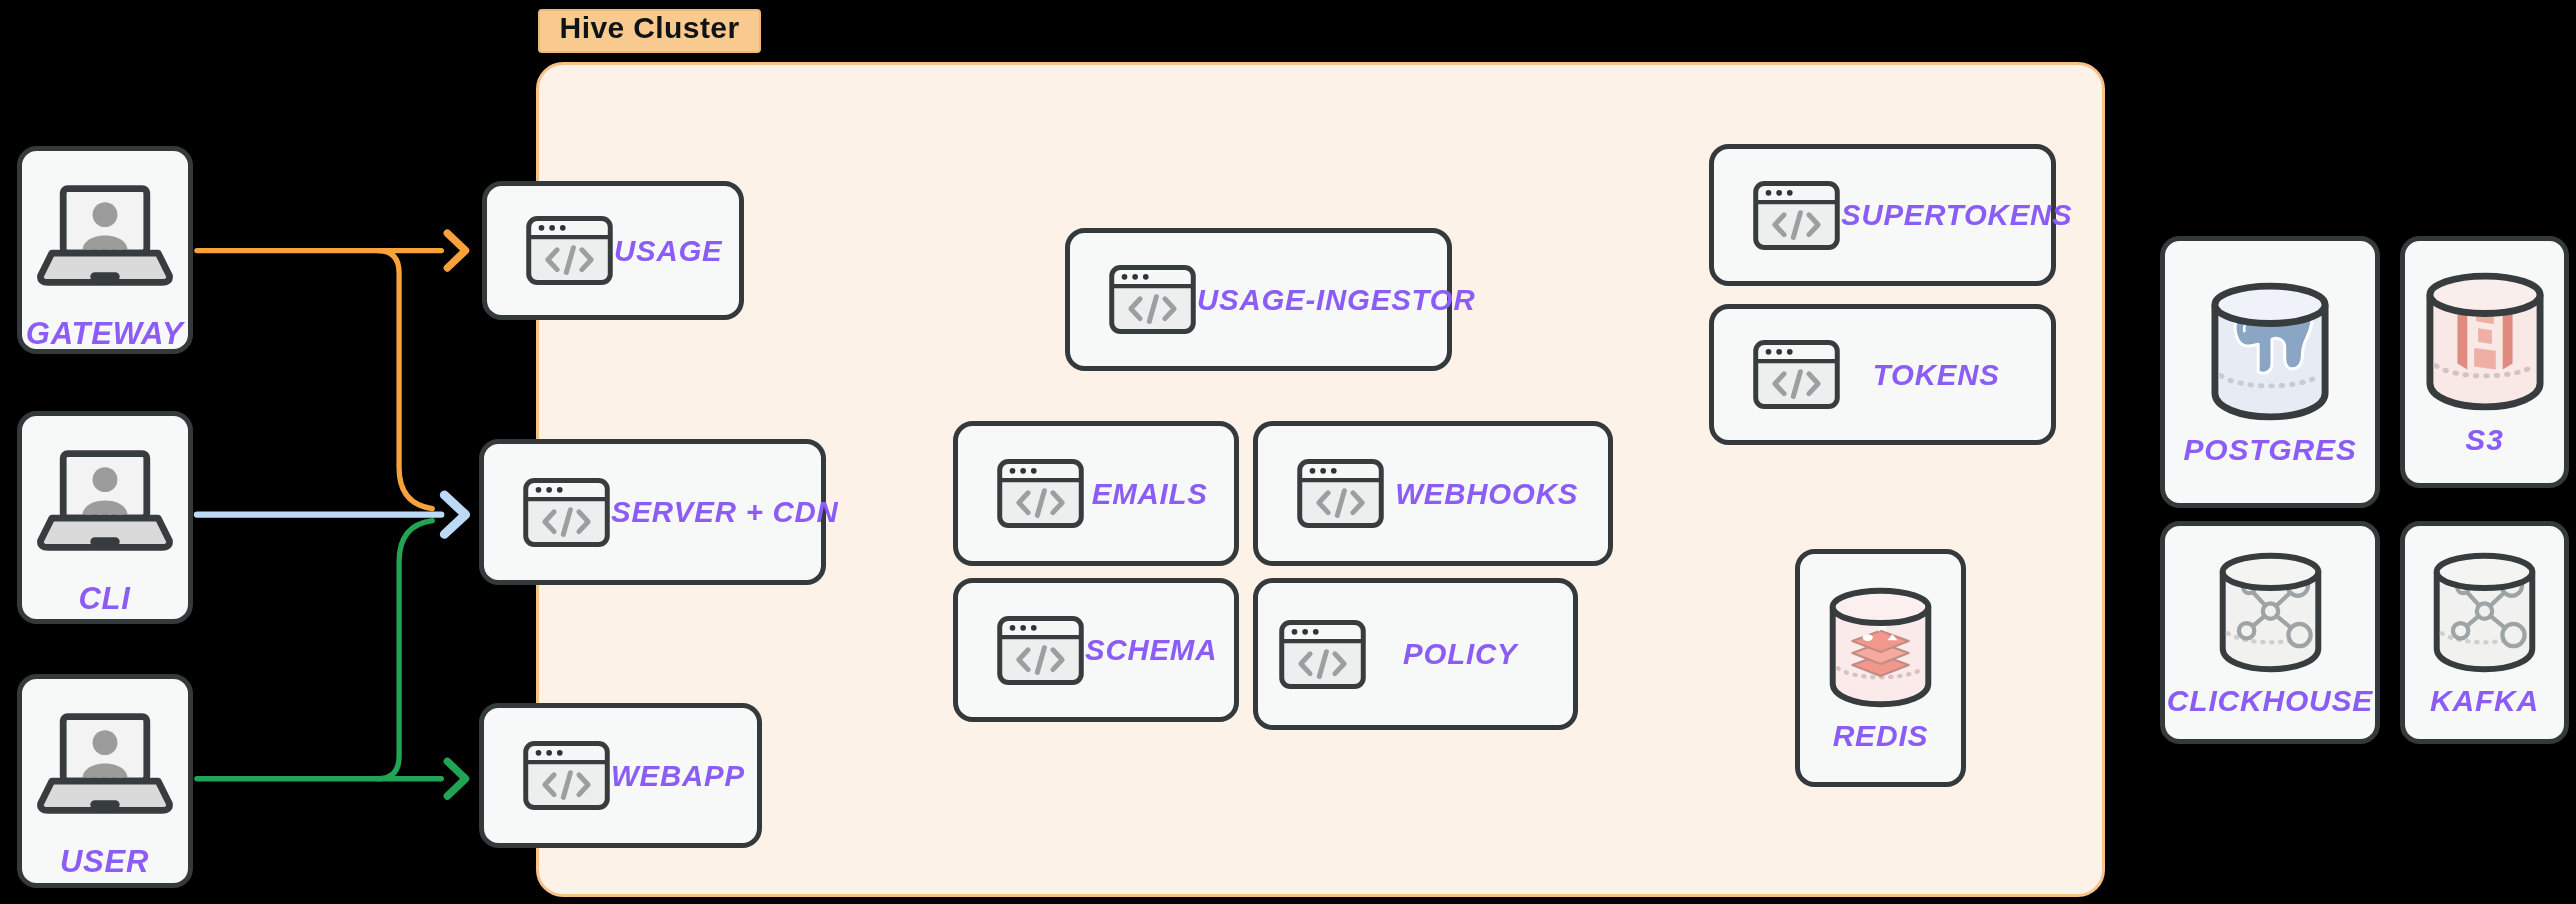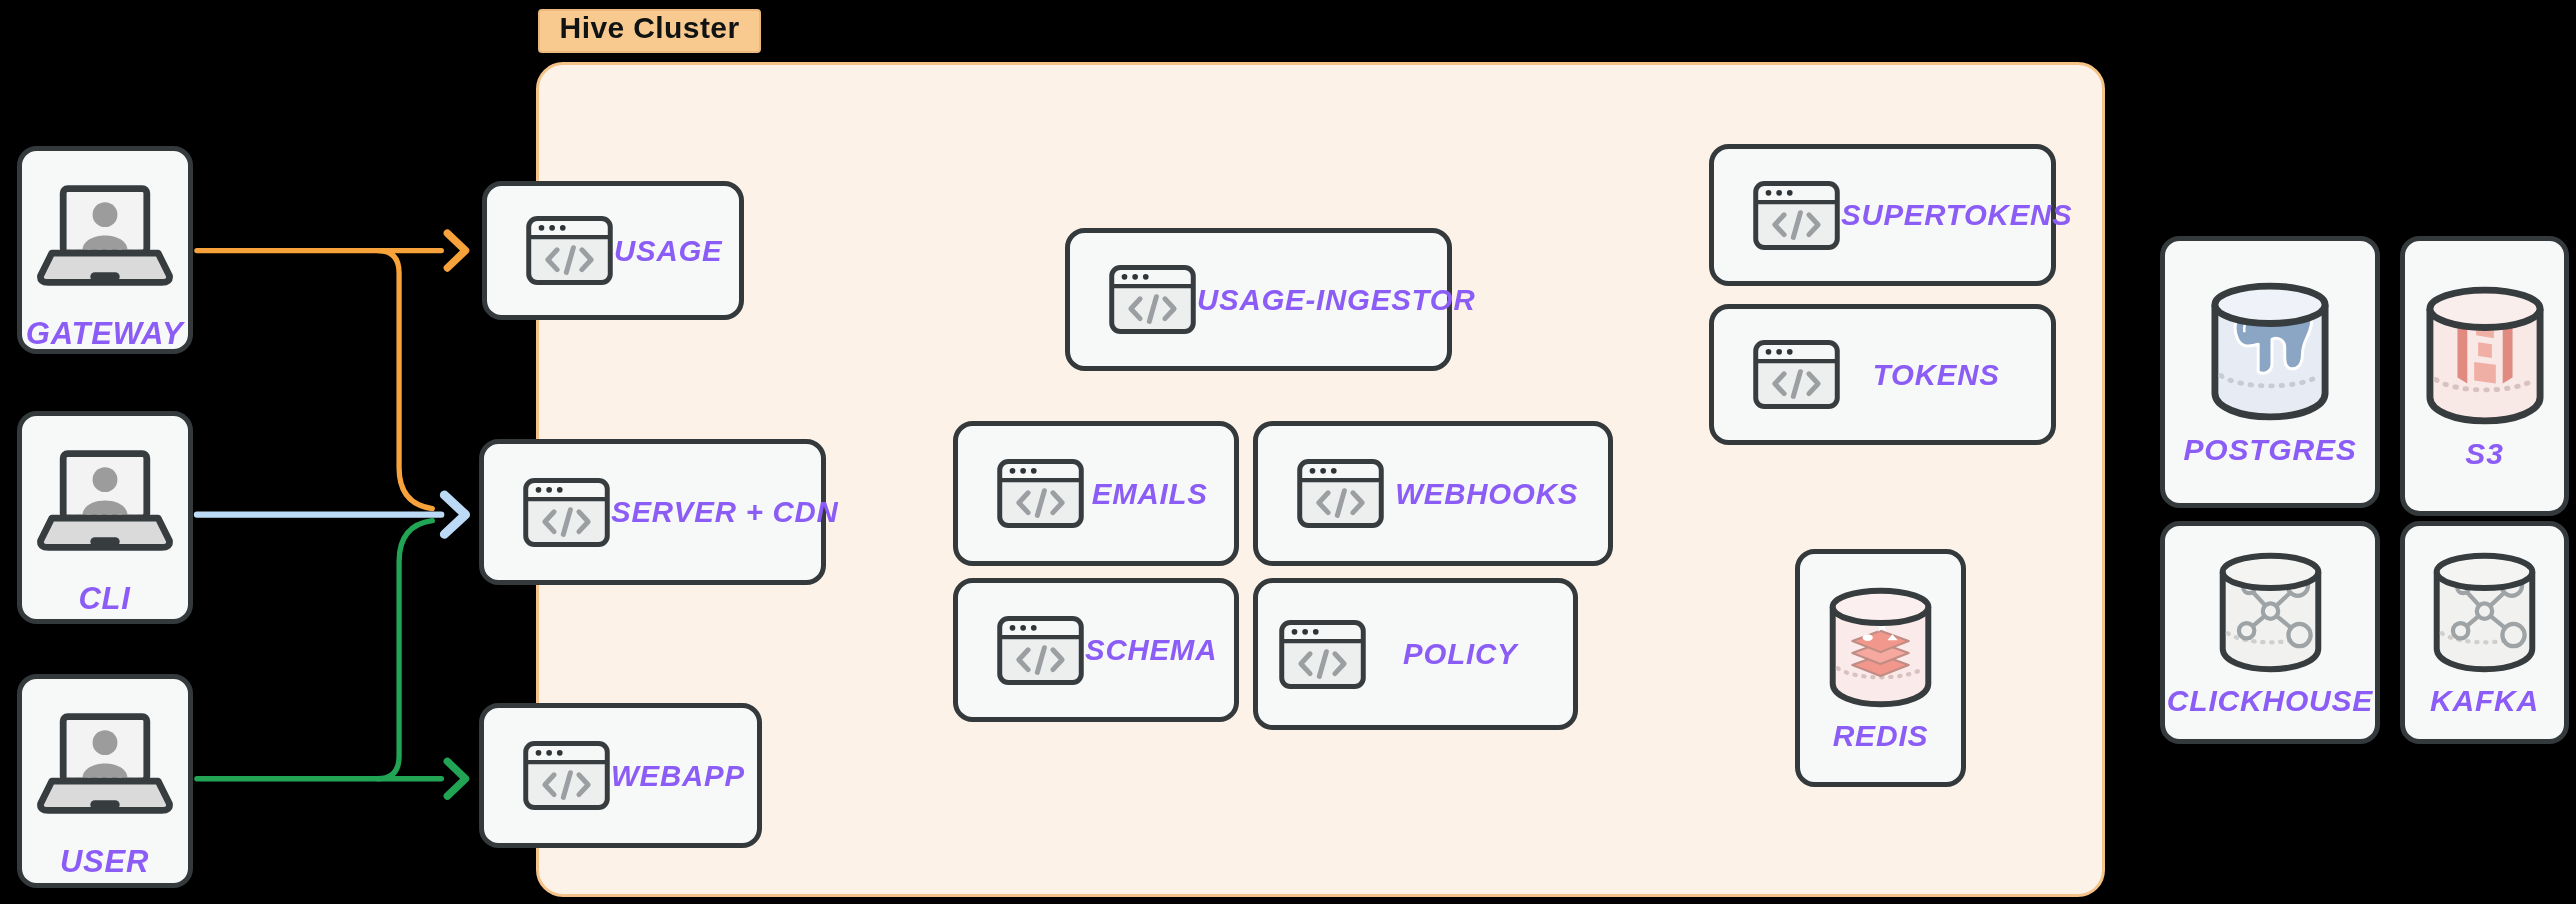--- a/index.html
+++ b/index.html
@@ -248,21 +248,21 @@
         </svg></span>
     <span class="lbl">REDIS</span>
   </div>
 
   <div class="box db node" style="left:2160px;top:236px;width:220px;height:272px;">
     <span class="icon"><svg width="100%" height="100%" viewBox="0 0 186 196">
           <use href="#sym-cyl-postgres"></use>
         </svg></span>
     <span class="lbl">POSTGRES</span>
   </div>
-  <div class="box db node" style="left:2400px;top:236px;width:169px;height:280px;">
+  <div class="box db node" style="left:2400px;top:236px;width:169px;height:252px;">
     <span class="icon"><svg width="100%" height="100%" viewBox="0 0 186 196">
           <use href="#sym-cyl-s3"></use>
         </svg></span>
     <span class="lbl">S3</span>
   </div>
   <div class="box db small node" style="left:2160px;top:521px;width:220px;height:223px;">
     <span class="icon"><svg width="100%" height="100%" viewBox="0 0 160 170">
           <use href="#sym-cyl-molecule"></use>
         </svg></span>
     <span class="lbl">CLICKHOUSE</span>

